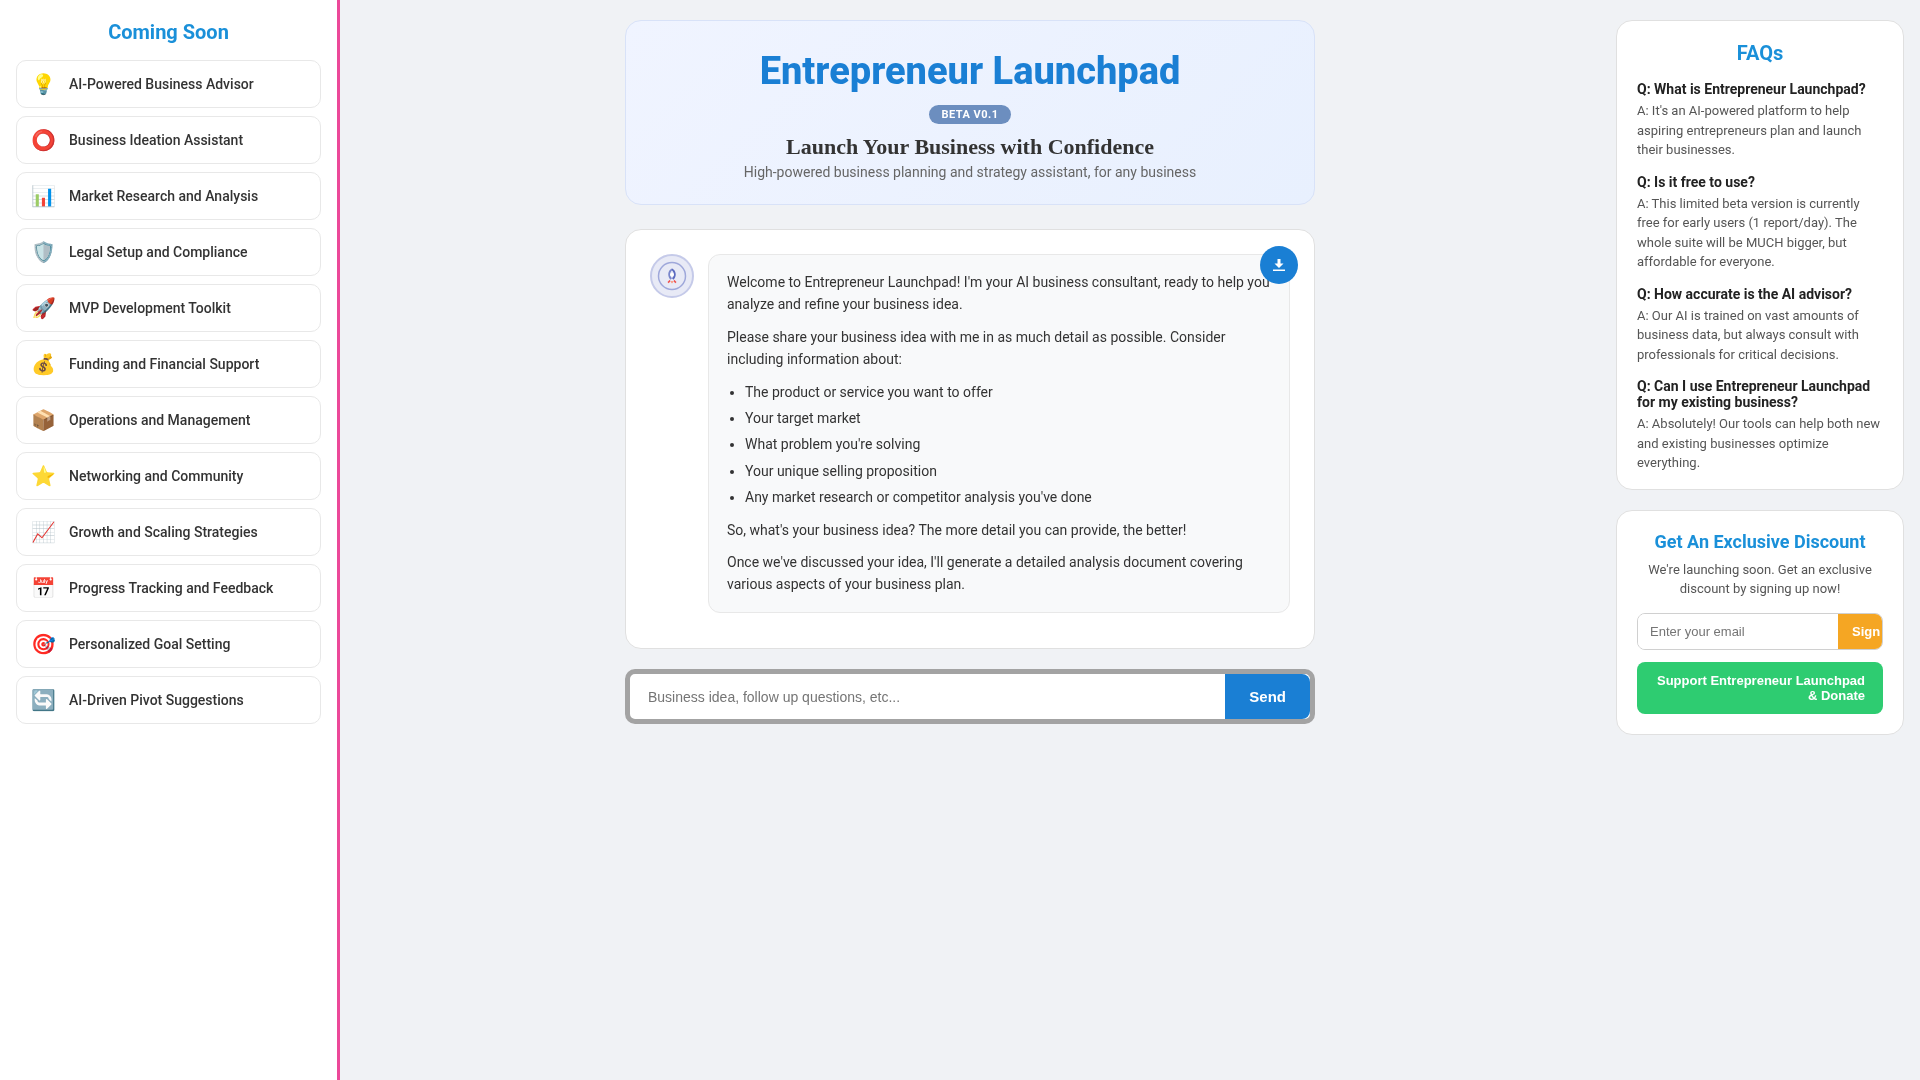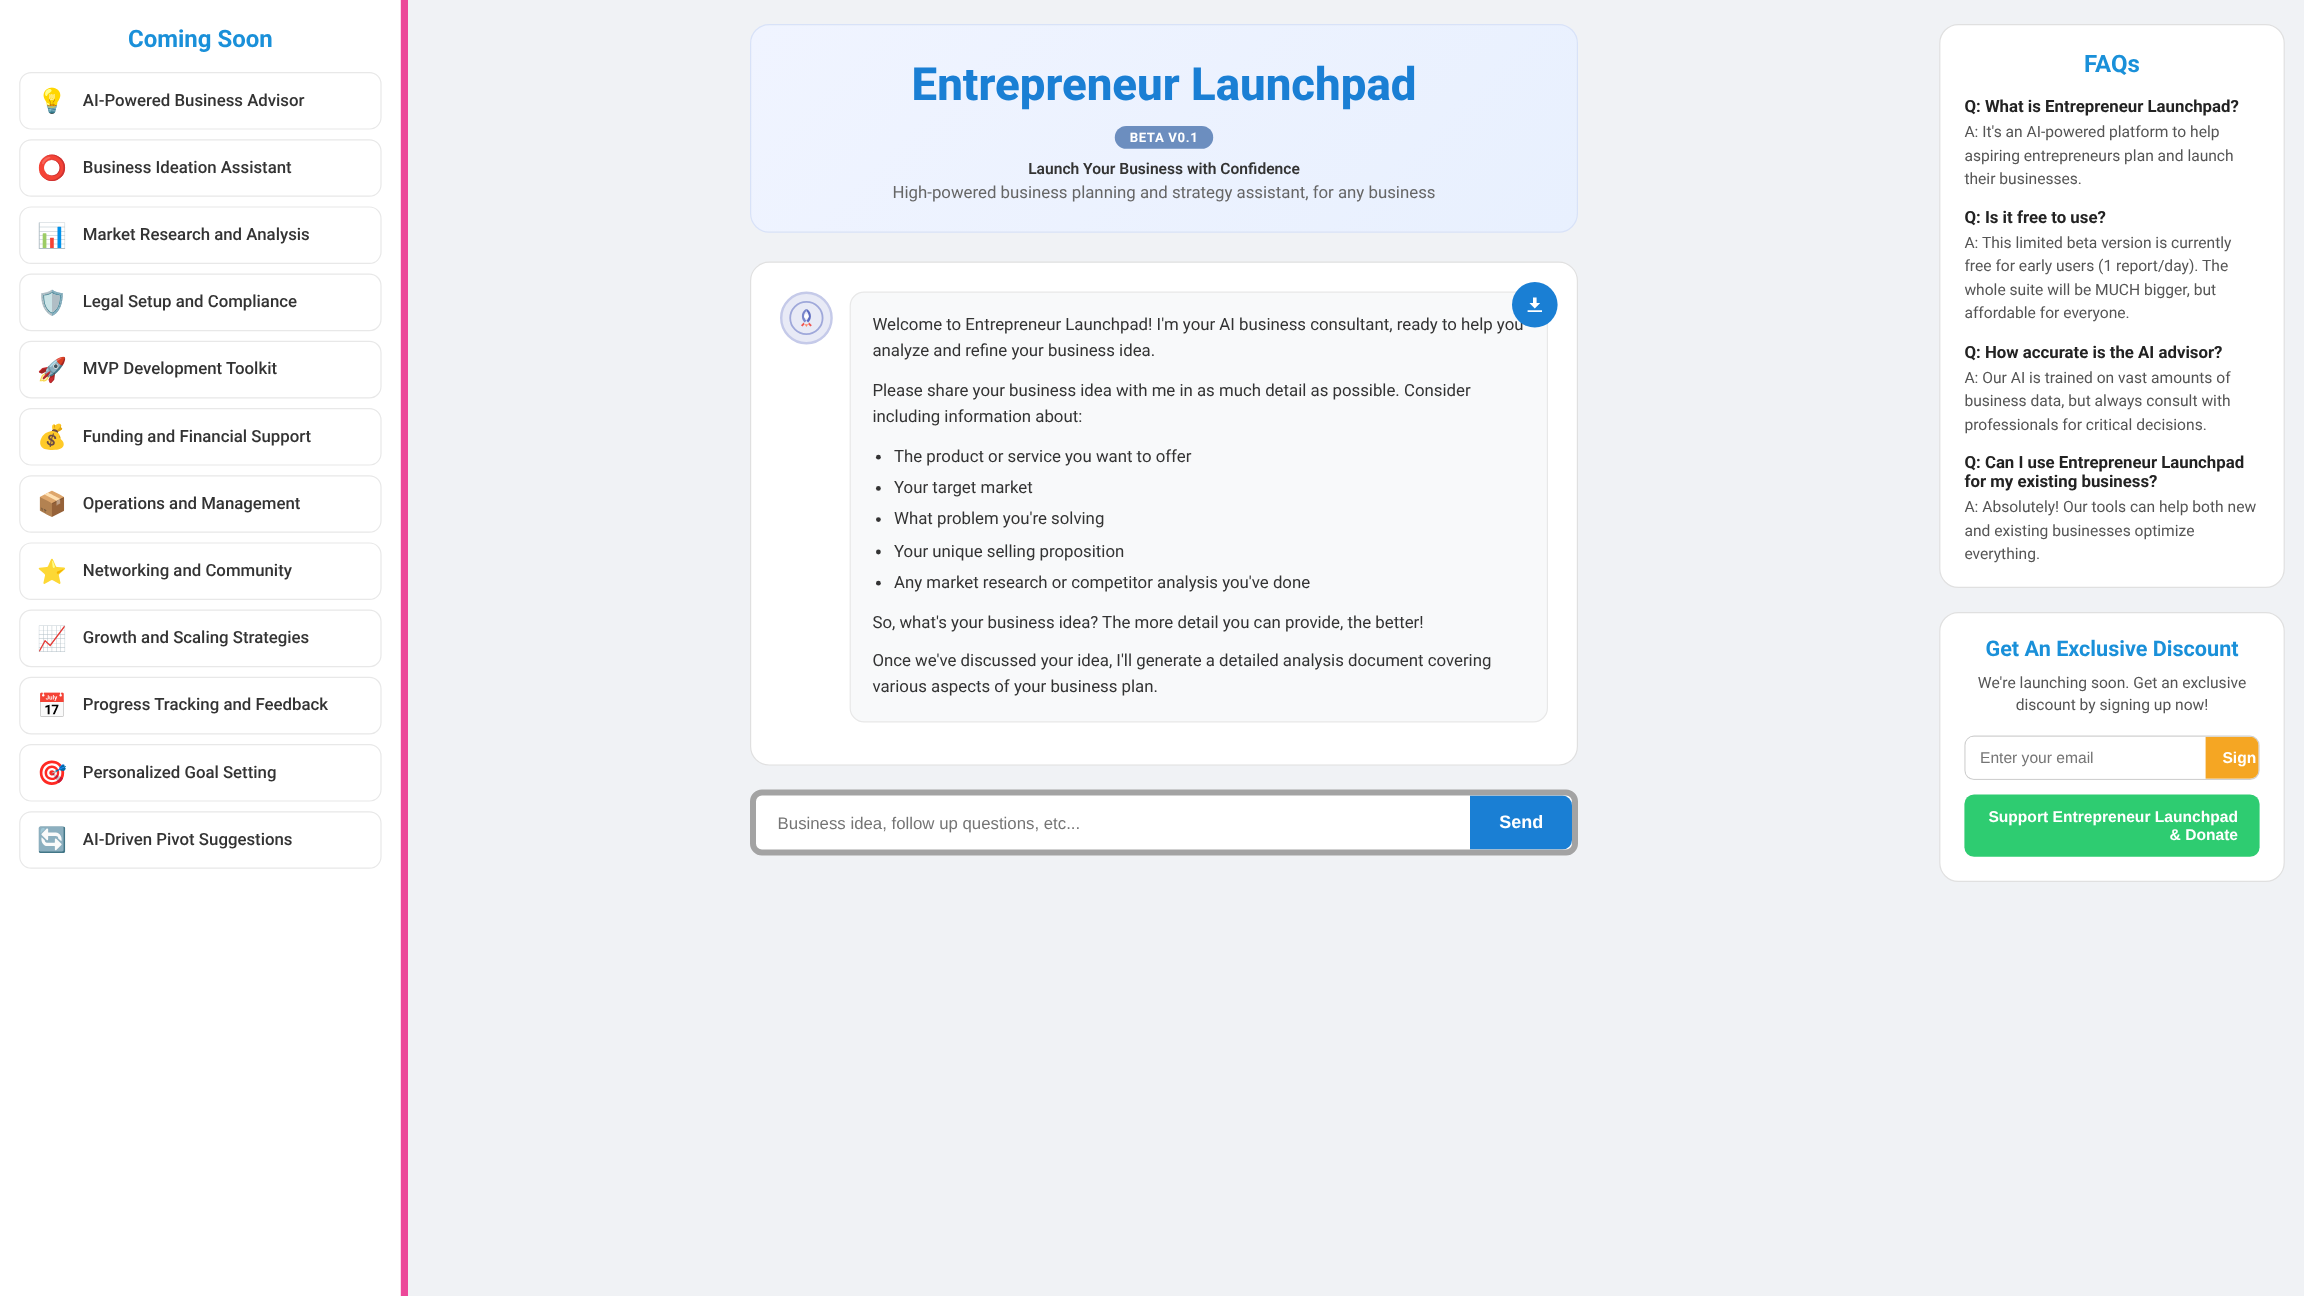--- a/index.html
+++ b/index.html
@@ -14,21 +14,21 @@
 
     
     .sidebar {
       width: 340px;
       min-width: 340px;
       background: #fff;
       padding: 20px 16px;
       display: flex;
       flex-direction: column;
       gap: 0;
-      border-right: 6px solid #ec4899;
+      border-right: 3px solid #ec4899;
     }
     .sidebar-title {
       color: #1a90d9;
       font-size: 20px;
       font-weight: 700;
       text-align: center;
       margin-bottom: 16px;
     }
     .sidebar-item {
       display: flex;
@@ -86,24 +86,25 @@
       background: #6c8ebf;
       color: #fff;
       font-size: 11px;
       font-weight: 700;
       padding: 3px 12px;
       border-radius: 20px;
       margin-bottom: 10px;
       letter-spacing: 0.5px;
     }
     .header-subtitle {
-      font-size: 13px;
+      font-size: 22px;
       font-weight: 600;
       color: #333;
       margin-bottom: 4px;
+      font-family: Liberation Serif, serif;
     }
     .header-desc {
       font-size: 14px;
       color: #666;
     }
 
     
     .chat-area {
       width: 100%;
       max-width: 690px;

